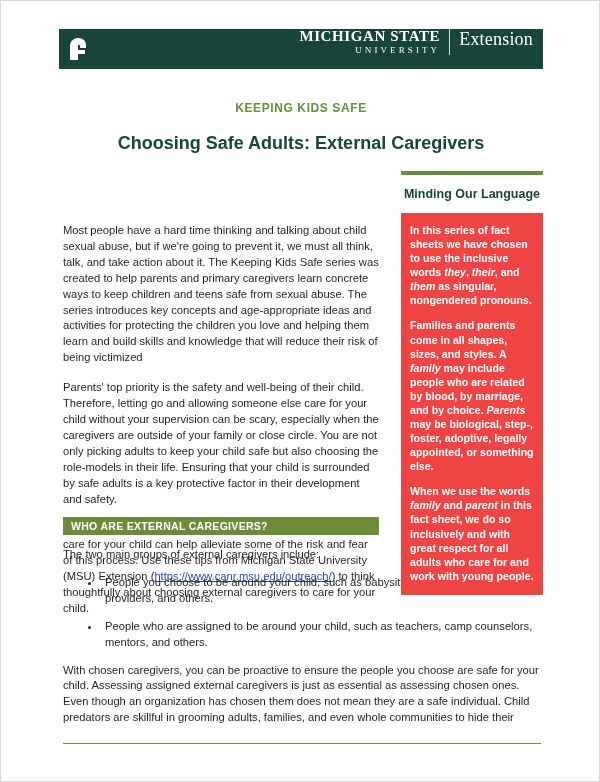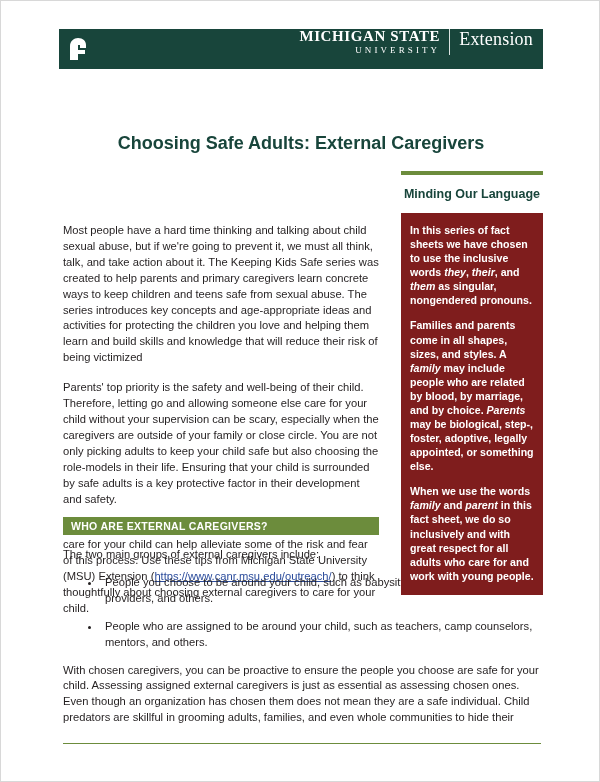--- a/index.html
+++ b/index.html
@@ -166,21 +166,21 @@
   .sidebar-title {
     margin-top: 12px;
     font-size: 12.5px;
     font-weight: bold;
     color: #18453b;
     text-align: center;
   }
   .sidebar-box {
     margin-top: 12px;
     width: 142px;
-    background: #7f1d1d;
+    background: #ef4444;
     color: #ffffff;
     padding: 10px 9px 12px 9px;
   }
   .sidebar-box p {
     margin: 0 0 11px 0;
     font-size: 10.6px;
     line-height: 1.33;
     font-weight: bold;
   }
   .sidebar-box p:last-child { margin-bottom: 0; }
@@ -224,20 +224,21 @@
     <div class="brand-block">
       <span class="brand-msu">
         <span class="l1">MICHIGAN STATE</span>
         <span class="l2">UNIVERSITY</span>
       </span>
       <span class="brand-divider"></span>
       <span class="brand-ext">Extension</span>
     </div>
   </div>
 
+  <div class="kicker">KEEPING KIDS SAFE</div>
   <h1 class="doc-title">Choosing Safe Adults: External Caregivers</h1>
 
   <div class="main-col">
     <p>Most people have a hard time thinking and talking about child sexual abuse, but if we're going to prevent it, we must all think, talk, and take action about it. The Keeping Kids Safe series was created to help parents and primary caregivers learn concrete ways to keep children and teens safe from sexual abuse. The series introduces key concepts and age-appropriate ideas and activities for protecting the children you love and helping them learn and build skills and knowledge that will reduce their risk of being victimized</p>
     <p>Parents' top priority is the safety and well-being of their child. Therefore, letting go and allowing someone else care for your child without your supervision can be scary, especially when the caregivers are outside of your family or close circle. You are not only picking adults to keep your child safe but also choosing the role-models in their life. Ensuring that your child is surrounded by safe adults is a key protective factor in their development and safety.</p>
     <p><span>Taking the proper precautions while choosing external adults to care for your child can help alleviate some of the risk and fear of this process. Use these tips from Michigan State University (MSU) Extension (</span><a class="link" href="#">https://www.canr.msu.edu/outreach/</a><span>) to think thoughtfully about choosing external caregivers to care for your child.</span></p>
   </div>
 
   <div class="section-bar">WHO ARE EXTERNAL CAREGIVERS?</div>
 

